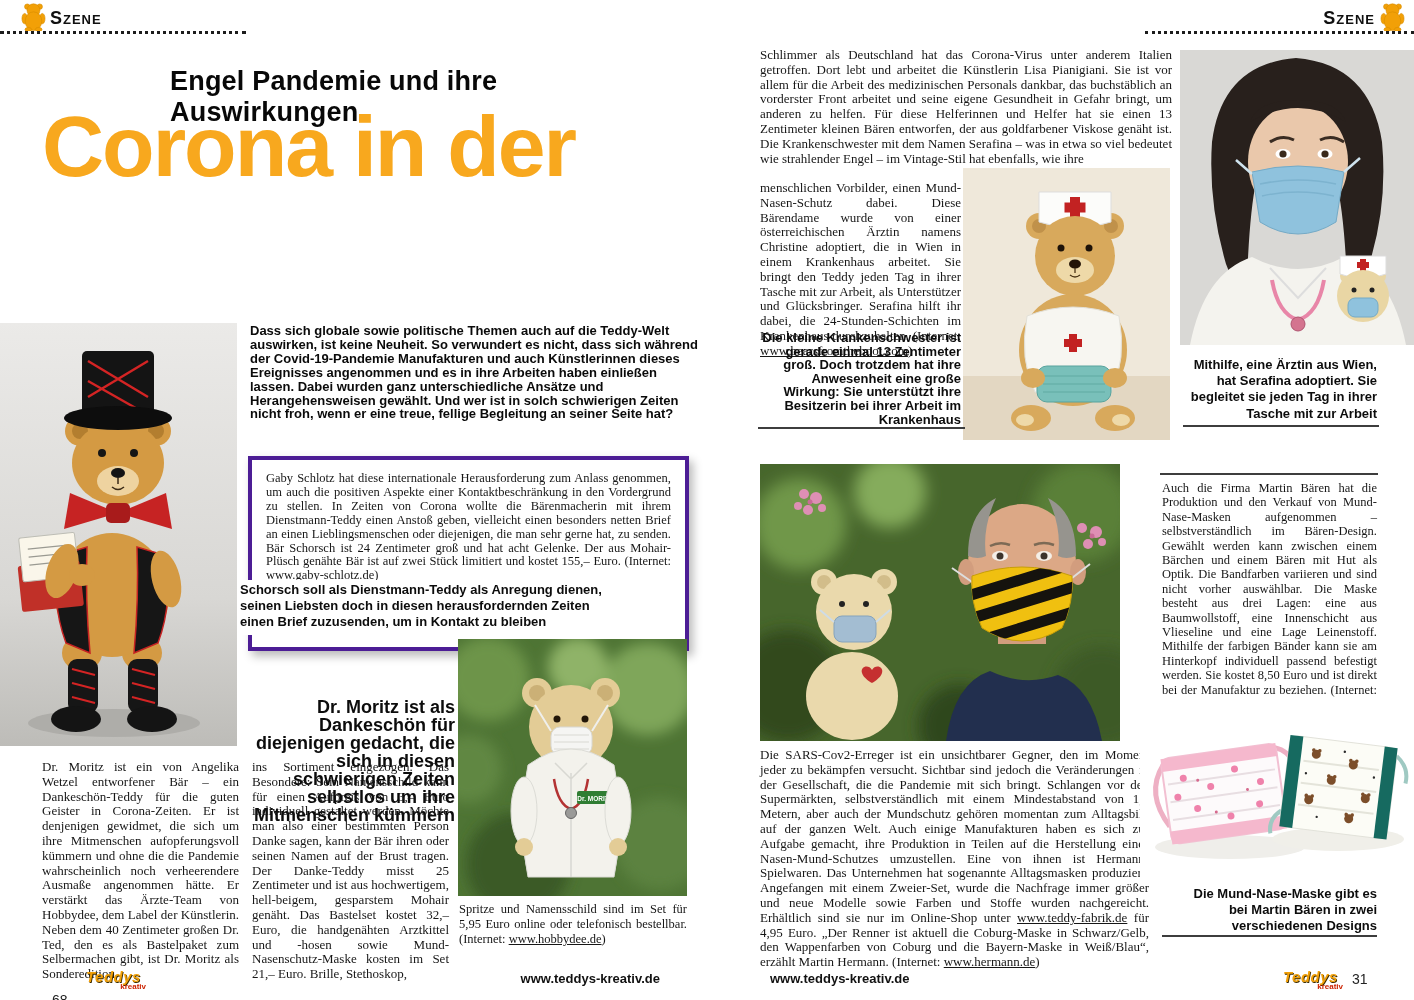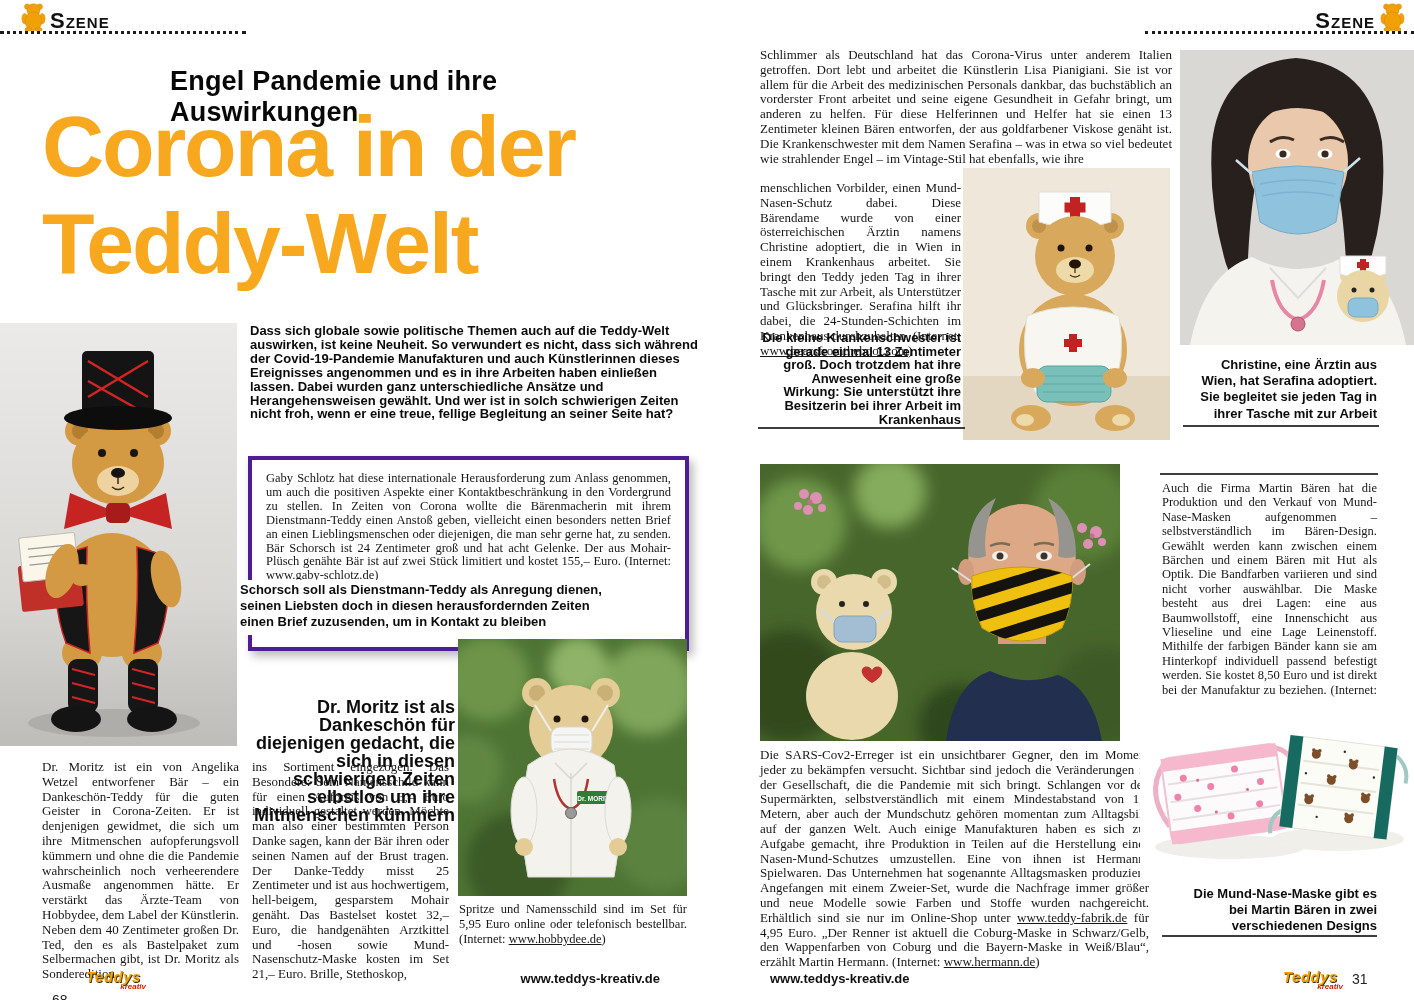--- a/index.html
+++ b/index.html
@@ -8,39 +8,39 @@
   .abs{position:absolute;}
   .serif{font-family:"Liberation Serif",serif;font-size:13px;line-height:14.8px;
          text-align:justify;color:#161616;}
   .serif-sm{font-family:"Liberation Serif",serif;font-size:12.5px;line-height:13.9px;
          text-align:justify;color:#161616;}
   .bcap{font-weight:bold;font-size:13px;line-height:13.8px;color:#0c0c0c;}
   .tr{text-align:right;}
   .lnk{text-decoration:underline;}
   .rule{position:absolute;height:2px;background:#3d3d3d;}
   .dotted{position:absolute;height:0;border-bottom:3px dotted #1c1c1c;}
-  .szene{font-weight:bold;font-size:22px;letter-spacing:1px;font-variant:small-caps;color:#101010;}
+  .szene{font-weight:bold;font-size:18px;letter-spacing:1px;font-variant:small-caps;color:#101010;}
   .kicker{font-weight:bold;font-size:27px;letter-spacing:0.2px;color:#080808;}
   .bigtitle{font-weight:bold;font-size:86px;line-height:97px;letter-spacing:-2px;color:#F8A81E;}
   .photo{position:absolute;overflow:hidden;}
   .photo svg{display:block;width:100%;height:100%;}
   .infobox{position:absolute;background:#fff;border:4px solid #4c1d95;
            box-shadow:4px 5px 9px rgba(0,0,0,0.28);}
   .boxcap{position:absolute;background:#fff;font-weight:bold;font-size:13px;
           line-height:16.2px;color:#0c0c0c;padding:2px 6px 4px 0;}
   .overlaycap{position:absolute;right:10px;bottom:8px;width:235px;text-align:right;
           color:#fff;font-weight:bold;font-size:12.5px;line-height:15px;
           text-shadow:0 1px 2px rgba(0,0,0,0.6);}
   .footer-num{font-size:14px;color:#222;}
   .footer-url{font-weight:bold;font-size:13px;color:#111;}
   .logo{position:absolute;width:60px;height:20px;}
   .logo .t{font-style:italic;font-weight:bold;font-size:15px;color:#f2a007;
            text-shadow:0.7px 0.7px 0 #3a2a00;letter-spacing:0.5px;}
   .logo .k{position:absolute;right:0px;bottom:-3px;font-size:8px;font-weight:bold;
-           font-style:italic;color:#cc2200;}
+           color:#cc2200;}
 </style>
 </head>
 <body>
 
 <div class="abs" style="left:20px;top:2px;width:27px;height:29px;">
   <svg viewBox="0 0 26 28">
       <g fill="#F2A007" stroke="#d98c00" stroke-width="0.6">
     <circle cx="7" cy="4.5" r="2.6"></circle>
         <circle cx="19" cy="4.5" r="2.6"></circle>
         <circle cx="13" cy="8" r="6.2"></circle>
@@ -51,21 +51,20 @@
         <ellipse cx="18" cy="26.5" rx="3.2" ry="2"></ellipse>
       </g>
     </svg>
 </div>
 <div class="abs szene" style="left:50px;top:8px;">Szene</div>
 <div class="dotted" style="left:0;top:31px;width:246px;"></div>
 
 <div class="abs kicker" style="left:170px;top:66px;width:510px;">Engel Pandemie und ihre Auswirkungen</div>
 <div class="abs bigtitle" style="left:42px;top:98px;width:640px;">
   <div>Corona in der</div>
-  <div>Teddy-Welt</div>
 </div>
 
 <div class="photo" style="left:0;top:323px;width:237px;height:423px;">
 <svg viewBox="0 0 237 423" preserveAspectRatio="none">
   <defs>
         <linearGradient id="lg1" x1="0" y1="0" x2="0" y2="1">
     <stop offset="0" stop-color="#ebeae8"></stop>
           <stop offset="0.65" stop-color="#d8d7d4"></stop>
           <stop offset="1" stop-color="#bdbcb8"></stop>
         </linearGradient>
@@ -260,21 +259,21 @@
   <circle cx="183" cy="246" r="26" fill="#e9d6a4"></circle>
   <circle cx="174" cy="240" r="2.5" fill="#222"></circle>
       <circle cx="192" cy="240" r="2.5" fill="#222"></circle>
   <rect x="168" y="248" width="30" height="19" rx="7" fill="#8fc2dd" stroke="#74aac6"></rect>
 </svg>
 </div>
 
 <div class="abs bcap tr" style="left:760px;top:331px;width:201px;line-height:13.6px;">Die kleine Krankenschwester ist gerade einmal 13 Zentimeter groß. Doch trotzdem hat ihre Anwesenheit eine große Wirkung: Sie unterstützt ihre Besitzerin bei ihrer Arbeit im Krankenhaus</div>
 <div class="rule" style="left:758px;top:427px;width:207px;"></div>
 
-<div class="abs bcap tr" style="left:1185px;top:357px;width:192px;line-height:16.2px;">Christine, eine Ärztin aus Wien, hat Serafina adoptiert. Sie begleitet sie jeden Tag in ihrer Tasche mit zur Arbeit</div>
+<div class="abs bcap tr" style="left:1185px;top:357px;width:192px;line-height:16.2px;">Mithilfe, eine Ärztin aus Wien, hat Serafina adoptiert. Sie begleitet sie jeden Tag in ihrer Tasche mit zur Arbeit</div>
 <div class="rule" style="left:1183px;top:425px;width:196px;"></div>
 
 <div class="photo" style="left:760px;top:464px;width:360px;height:277px;">
 <svg viewBox="0 0 360 277" preserveAspectRatio="none">
   <defs>
     <filter id="bl2" x="-40%" y="-40%" width="180%" height="180%">
           <feGaussianBlur stdDeviation="8"></feGaussianBlur>
         </filter>
     <clipPath id="maskclip">
           <path d="M212 112 q50 -18 100 0 q2 26 -10 52 q-40 26 -80 0 q-12 -26 -10 -52 z"></path>

